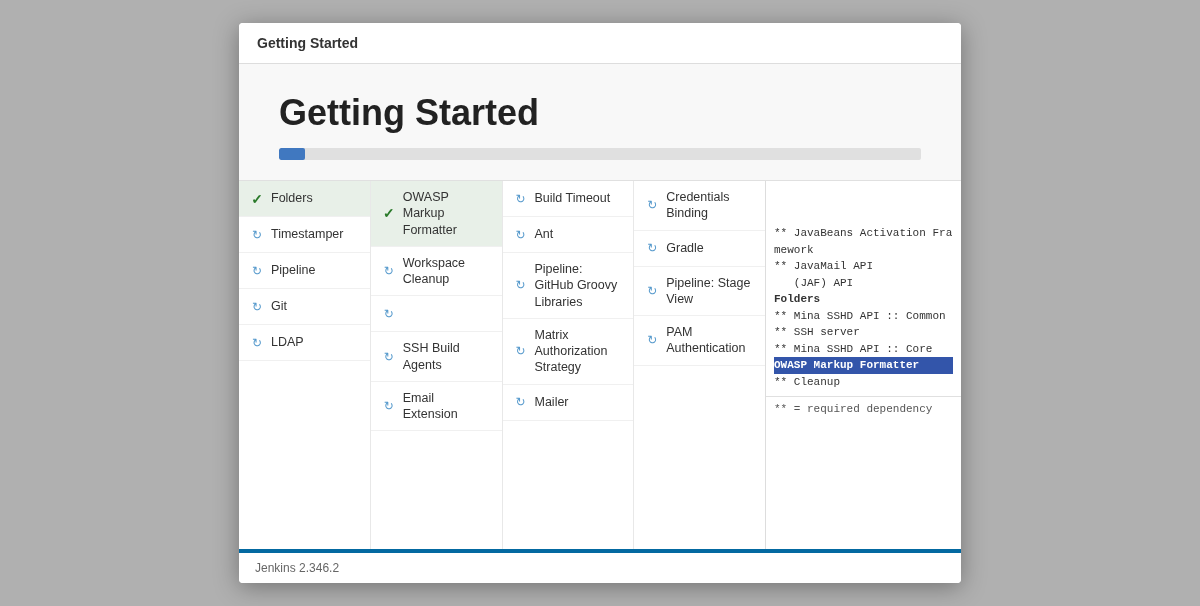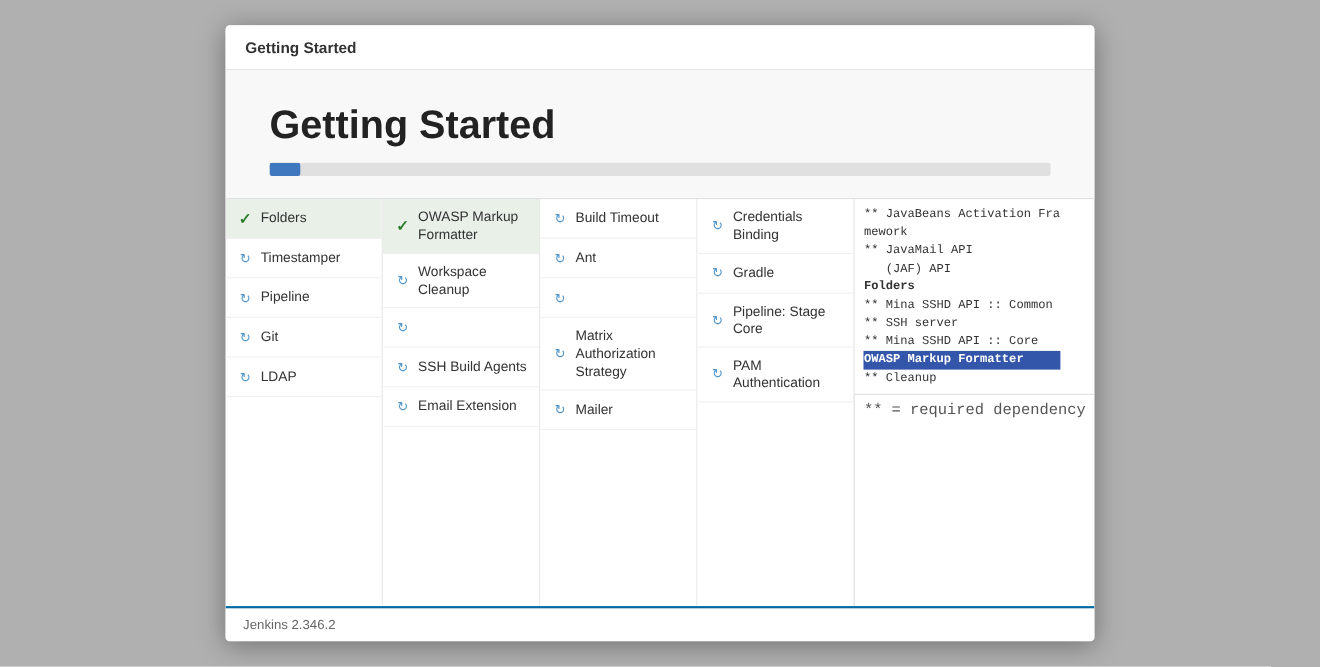--- a/index.html
+++ b/index.html
@@ -10,21 +10,21 @@
       justify-content: center;
       min-height: 606px;
       width: 1200px;
       font-family: Arial, Helvetica, sans-serif;
       font-size: 13px;
     }
     .dialog {
       background: #fff;
       border-radius: 4px;
       box-shadow: 0 4px 24px rgba(0,0,0,0.35);
-      width: 790px;
+      width: 722px;
       min-height: 560px;
       display: flex;
       flex-direction: column;
       overflow: hidden;
     }
     .dialog-titlebar {
       background: #fff;
       border-bottom: 1px solid #ddd;
       padding: 12px 18px;
       font-size: 14px;
@@ -111,44 +111,45 @@
       width: 195px;
       background: #fff;
       font-family: 'Courier New', Courier, monospace;
       font-size: 11px;
       color: #333;
       padding: 6px 8px;
       overflow-y: auto;
       display: flex;
       flex-direction: column;
       gap: 0;
+      margin-top: 38px;
     }
     .log-line {
       line-height: 1.5;
       white-space: pre-wrap;
       word-break: break-all;
     }
     .log-line.bold {
       font-weight: bold;
     }
     .log-line.highlight {
       font-weight: bold;
       background: #3355aa;
       color: #fff;
       display: block;
     }
     .log-footer {
       border-top: 1px solid #e0e0e0;
       padding: 6px 8px;
       font-family: 'Courier New', Courier, monospace;
-      font-size: 14px;
+      font-size: 11px;
       color: #555;
     }
     .dialog-footer {
-      border-top: 2px solid #0369a1;
+      border-top: 4px solid #0369a1;
       padding: 8px 16px;
       font-size: 12px;
       color: #666;
       background: #fff;
     }
     .log-section {
       display: flex;
       flex-direction: column;
     }
   </style>
@@ -214,20 +215,21 @@
           <div class="plugin-item">
             <span class="plugin-icon spinner">↻</span>
             <span class="plugin-label">Build Timeout</span>
           </div>
           <div class="plugin-item">
             <span class="plugin-icon spinner">↻</span>
             <span class="plugin-label">Ant</span>
           </div>
           <div class="plugin-item">
             <span class="plugin-icon spinner">↻</span>
+            <span class="plugin-label">Pipeline: GitHub Groovy Libraries</span>
           </div>
           <div class="plugin-item">
             <span class="plugin-icon spinner">↻</span>
             <span class="plugin-label">Matrix Authorization Strategy</span>
           </div>
           <div class="plugin-item">
             <span class="plugin-icon spinner">↻</span>
             <span class="plugin-label">Mailer</span>
           </div>
         </div>
@@ -235,21 +237,21 @@
           <div class="plugin-item">
             <span class="plugin-icon spinner">↻</span>
             <span class="plugin-label">Credentials Binding</span>
           </div>
           <div class="plugin-item">
             <span class="plugin-icon spinner">↻</span>
             <span class="plugin-label">Gradle</span>
           </div>
           <div class="plugin-item">
             <span class="plugin-icon spinner">↻</span>
-            <span class="plugin-label">Pipeline: Stage Core</span>
+            <span class="plugin-label">Pipeline: Stage View</span>
           </div>
           <div class="plugin-item">
             <span class="plugin-icon spinner">↻</span>
             <span class="plugin-label">PAM Authentication</span>
           </div>
         </div>
       </div>
     <div class="log-section">
       <div class="log-panel" id="log-panel">
       <span class="log-line">** JavaBeans Activation Framework</span>

